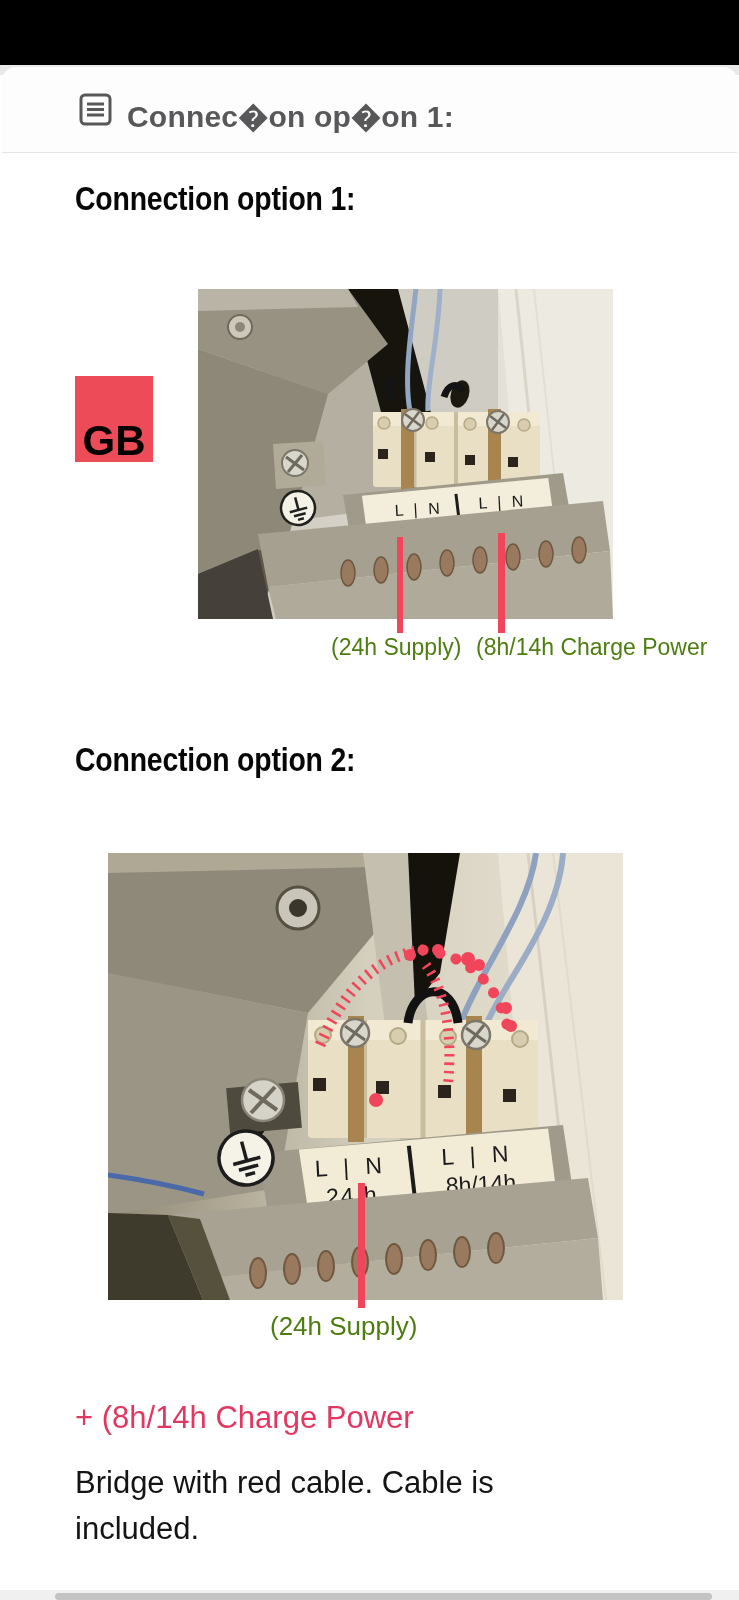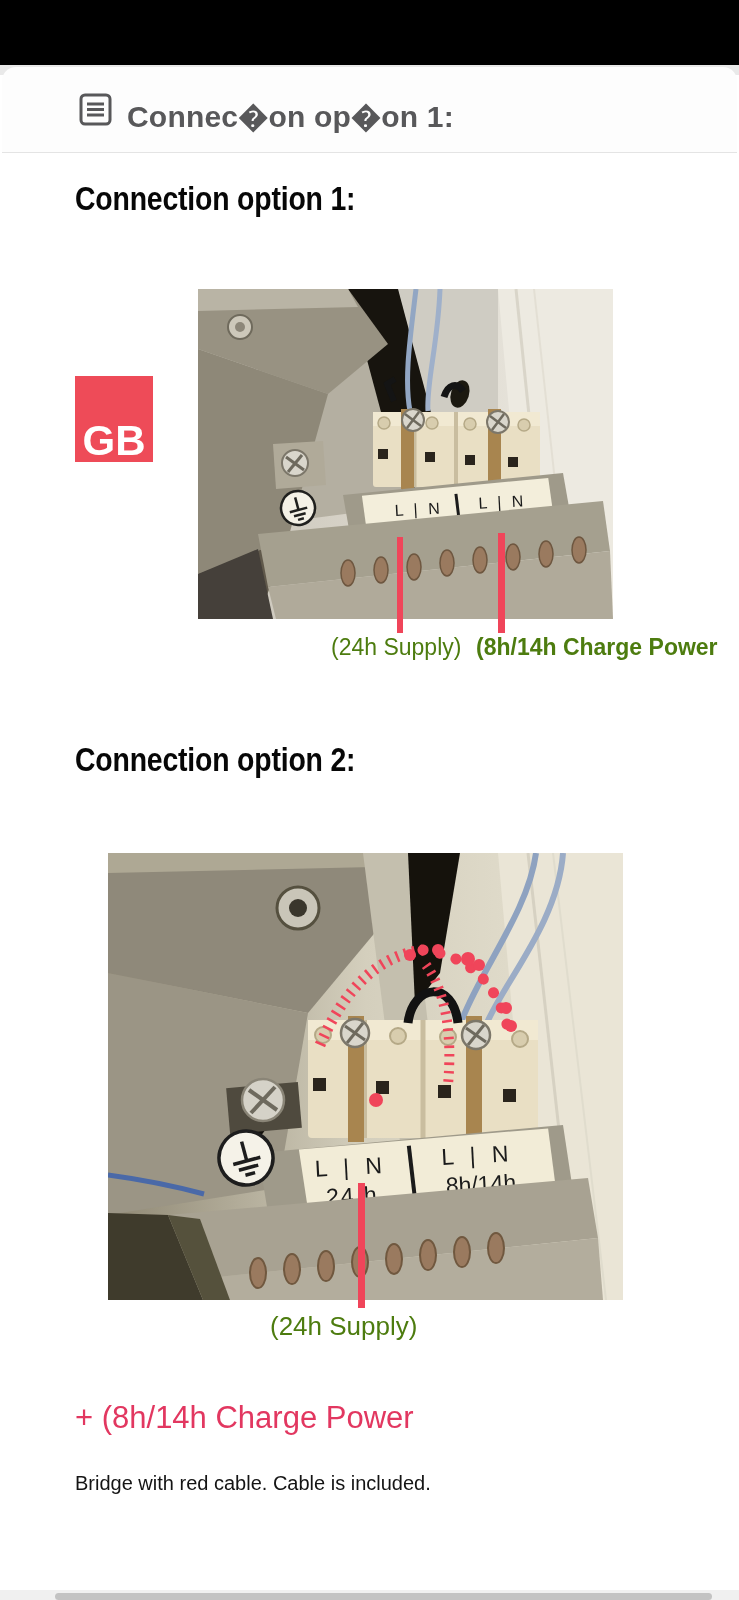--- a/index.html
+++ b/index.html
@@ -20,43 +20,43 @@
 
   
   .h-section{font-size:33px;font-weight:700;color:#070707;white-space:nowrap;
              transform:scaleX(.86);transform-origin:0 50%;letter-spacing:-0.2px;}
   .h1{left:75px;top:180px;}
   .h2{left:75px;top:741px;}
 
   
   .gb-badge{left:75px;top:376px;width:78px;height:86px;background:#ee4b58;
             display:flex;align-items:center;justify-content:center;}
-  .gb-badge span{color:#ffffff;font-size:42px;font-weight:700;letter-spacing:0px;margin-top:43px;}
+  .gb-badge span{color:#000000;font-size:42px;font-weight:700;letter-spacing:0px;margin-top:43px;}
 
   
   .photo{overflow:visible;}
   .photo1{left:198px;top:289px;width:415px;height:330px;}
   .photo2{left:108px;top:853px;width:515px;height:447px;}
   .photo svg{display:block;}
   .photo text{font-family:"Liberation Sans", sans-serif;fill:#1b1b1b;}
 
   
   .redline{background:#f0455a;}
   .p1-line1{left:199px;top:248px;width:6px;height:96px;}
   .p1-line2{left:300px;top:244px;width:7px;height:100px;}
   .p2-line{left:250px;top:330px;width:7px;height:125px;}
 
   
   .caption{color:#4d7c0f;font-size:23px;white-space:nowrap;}
   .cap1a{left:331px;top:634px;}
-  .cap1b{left:476px;top:634px;font-weight:bold;}
+  .cap1b{left:476px;top:634px;}
   .cap2{left:270px;top:1311px;font-size:26px;}
 
   .note-red{left:75px;top:1391px;font-size:31px;color:#e23760;white-space:nowrap;margin-top:9px;}
-  .note-body{left:75px;top:1460px;width:478px;font-size:20px;line-height:46px;color:#141414;}
+  .note-body{left:75px;top:1460px;width:478px;font-size:31px;line-height:46px;color:#141414;}
 
   
   .scroll-track{left:0;top:1590px;width:739px;height:10px;background:#f0f0f0;}
   .scroll-thumb{left:55px;top:1593px;width:657px;height:7px;background:#c3c3c3;border-radius:4px;}
 </style>
 </head>
 <body>
 
 <div class="page">
 

